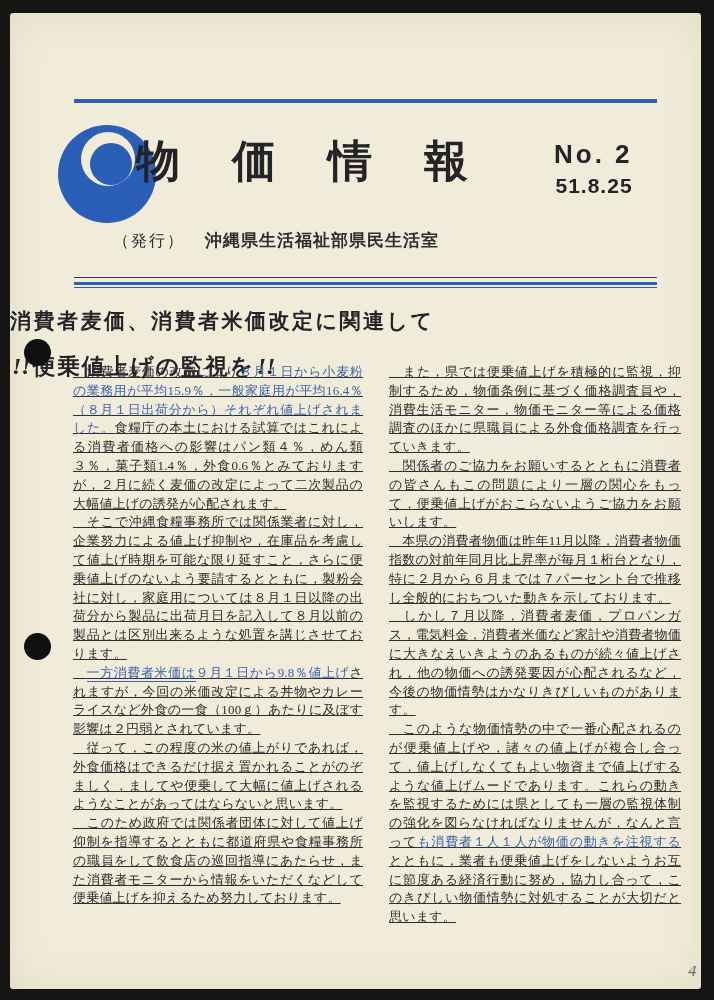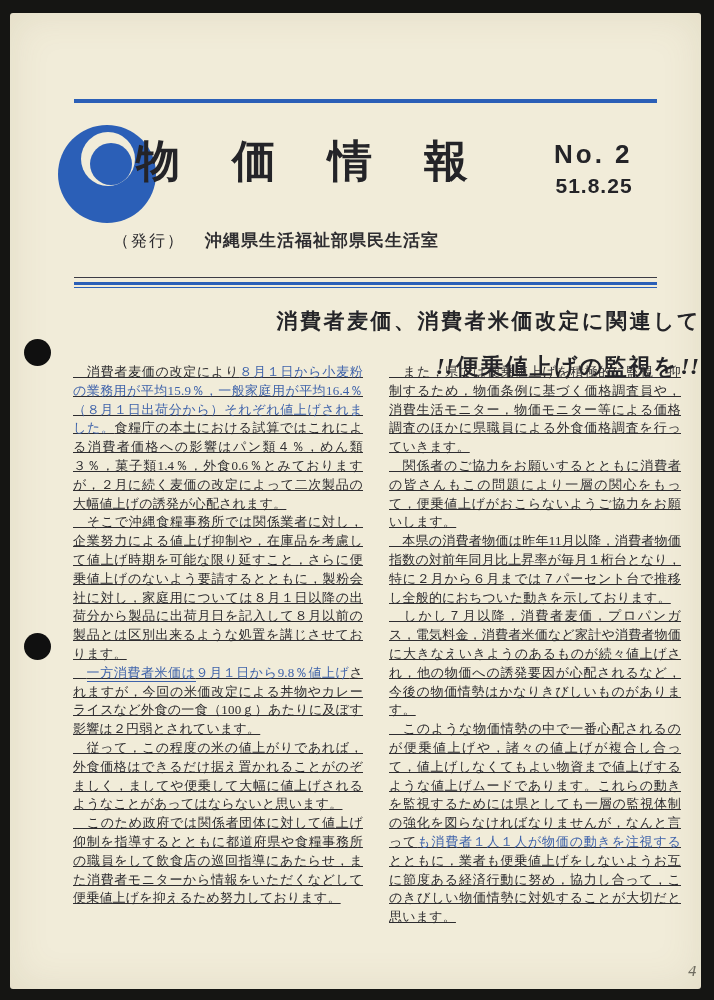--- a/index.html
+++ b/index.html
@@ -70,21 +70,21 @@
   }
   .postal-mark{font-weight:bold; margin-right:6px;}
   .postal-code{margin-right:22px; letter-spacing:2px;}
   .address-text{margin-right:18px;}
   .rule-bottom{position:absolute; left:64px; top:264px; width:583px;}
   .rule-bottom .dark{height:0;border-top:1.5px solid #3c3b45;}
   .rule-bottom .blue-thick{height:0;border-top:3px solid var(--blue-accent);margin-top:4px;}
   .rule-bottom .blue-thin{height:0;border-top:1.5px solid var(--blue-accent);margin-top:2px;}
   
   .headline{
-    position:absolute; left:0; top:294px; width:691px; text-align:right;
+    position:absolute; left:0; top:294px; width:691px; text-align:left;
     color:#242428;
   }
   .headline .line1{
     font-size:21px; font-weight:bold; letter-spacing:2.5px;
   }
   .headline .line2{
     font-size:22.5px; font-weight:bold; letter-spacing:2px; margin-top:16px;
   }
   .headline .bang{
     font-style:italic; font-family:"Liberation Serif", serif;

